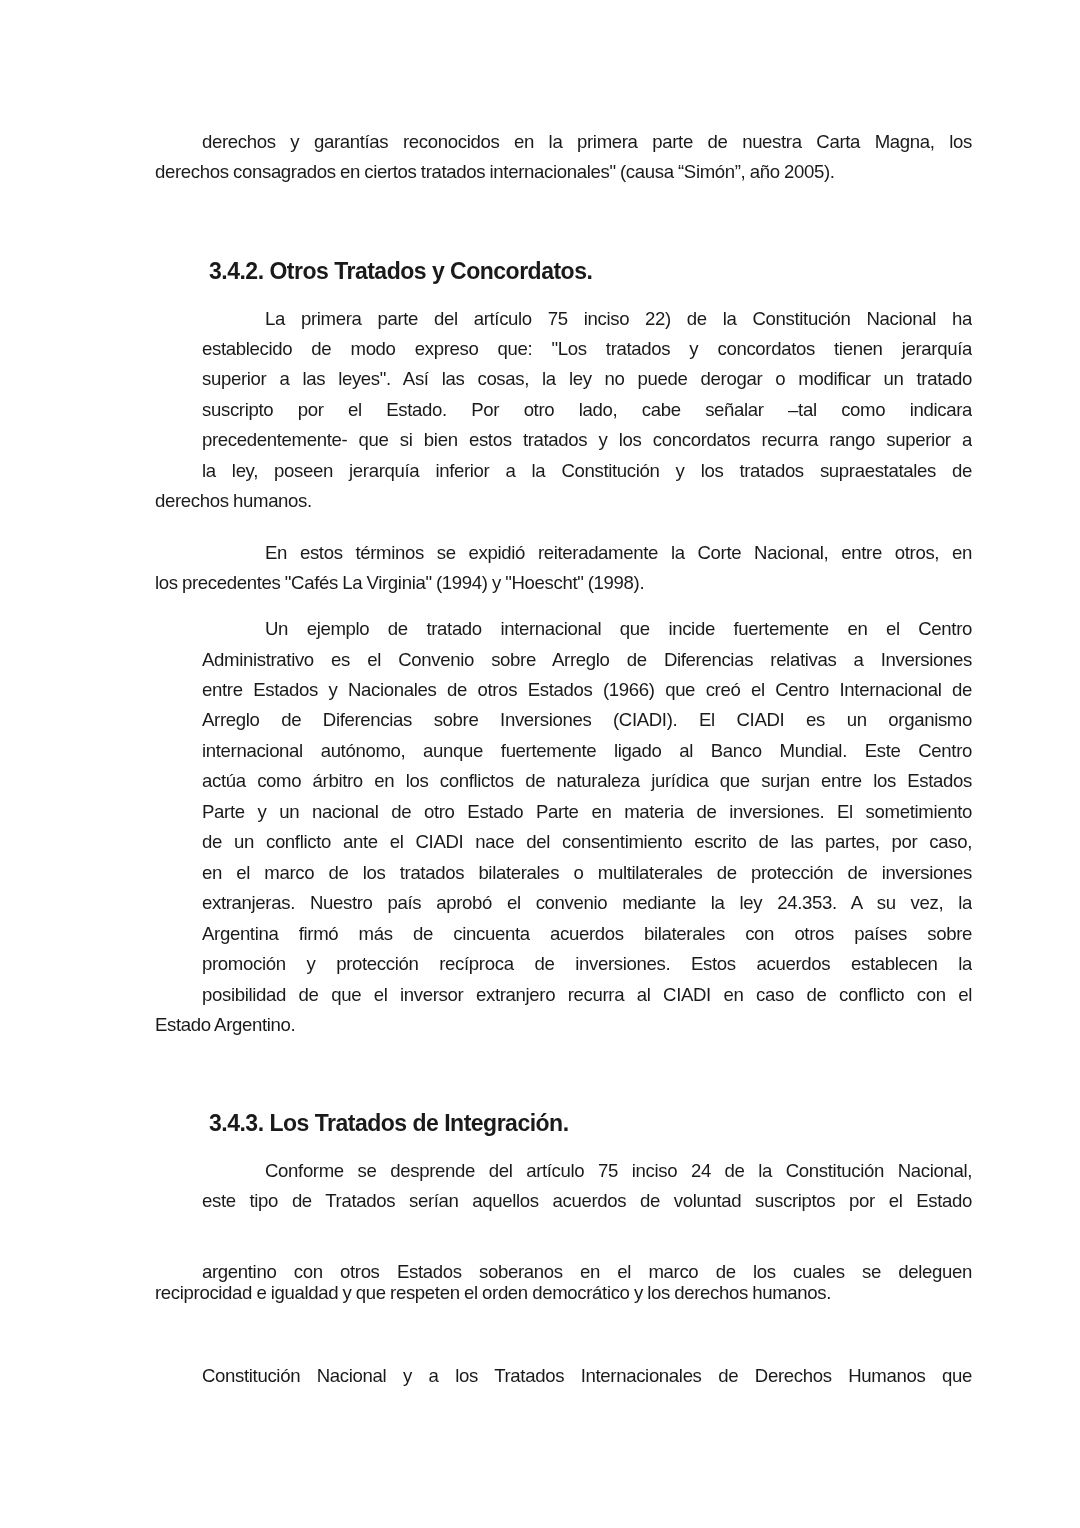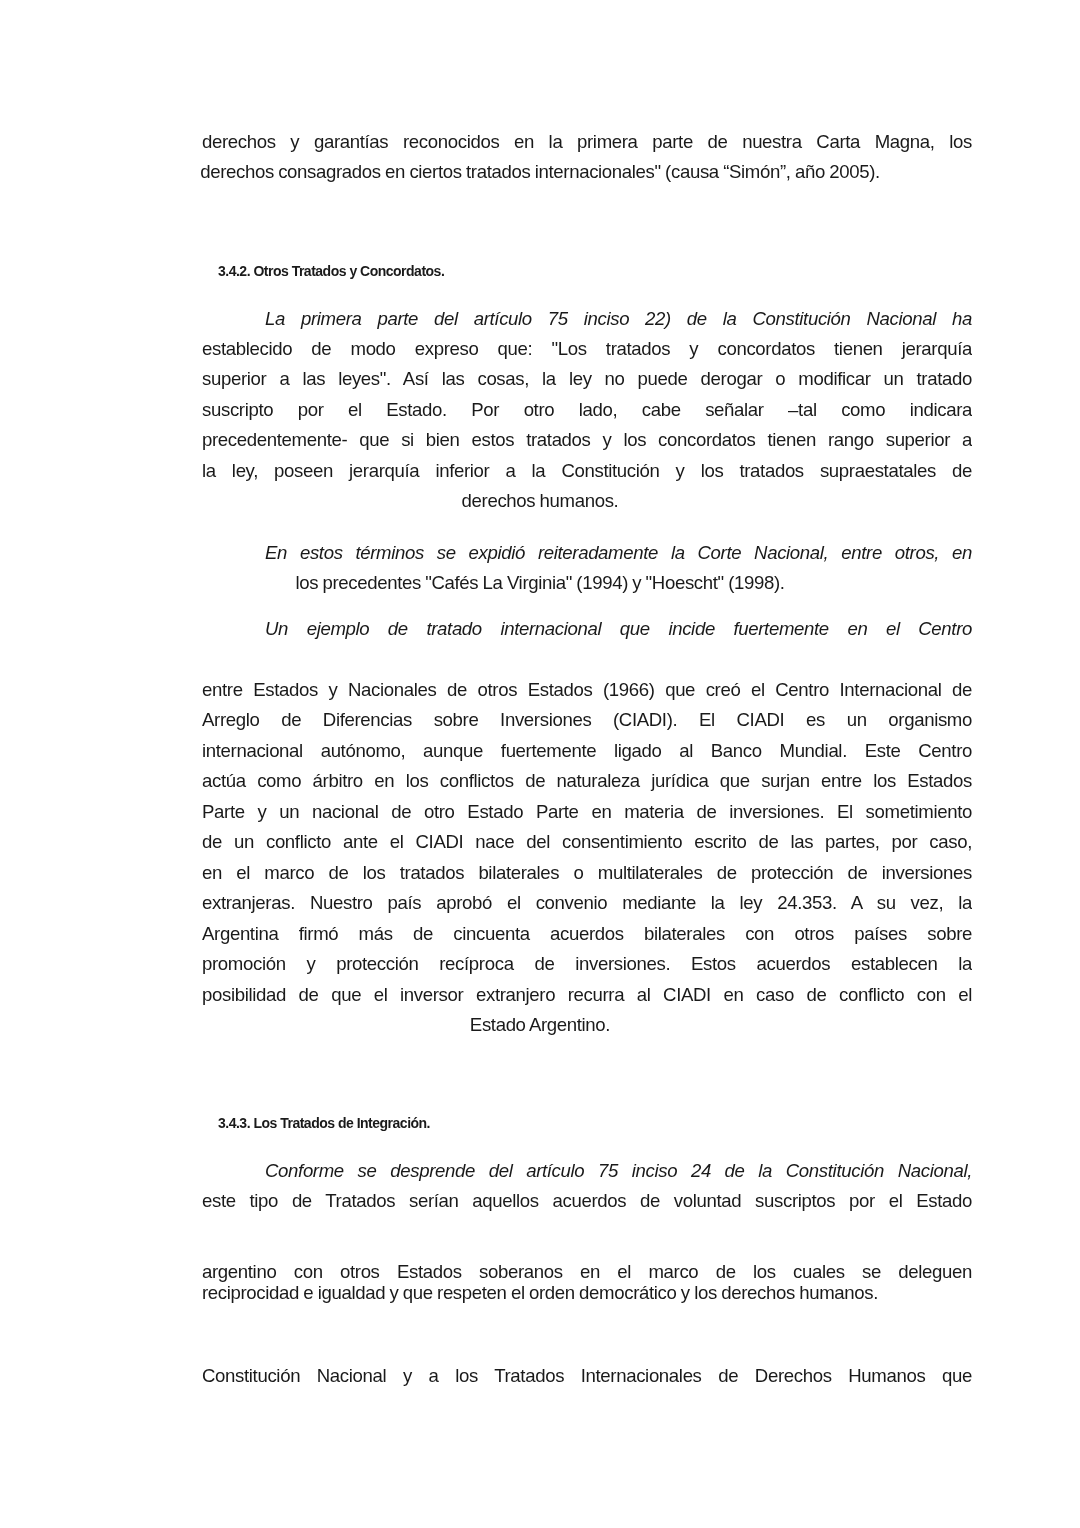--- a/index.html
+++ b/index.html
@@ -19,62 +19,62 @@
     .line {
       position: absolute;
       left: 155px;
       width: 770px;
       font-size: 18.6px;
       line-height: 30px;
       height: 30px;
       white-space: nowrap;
       letter-spacing: -0.35px;
       word-spacing: -0.5px;
-      text-align: center;
     }
     .line.j {
       text-align: justify;
       text-align-last: justify;
       white-space: normal;
       overflow: hidden;
       margin-left: 47px;
     }
-    .line.indent { left: 218px; width: 707px; font-style: italic; }
+    .line.indent { left: 218px; width: 707px; }
     .heading {
       position: absolute;
-      left: 218px;
-      font-size: 14px;
+      left: 209px;
+      font-size: 23px;
       font-weight: bold;
       line-height: 30px;
       letter-spacing: -0.5px;
       white-space: nowrap;
     }
   </style>
 </head>
 <body>
 
 <div class="page">
 
   <div class="line j" style="top:127px">derechos y garantías reconocidos en la primera parte de nuestra Carta Magna, los</div>
   <div class="line" style="top:157px">derechos consagrados en ciertos tratados internacionales" (causa “Simón”, año 2005).</div>
 
   <div class="heading" style="top:256px">3.4.2. Otros Tratados y Concordatos.</div>
 
   <div class="line j indent" style="top:304px">La primera parte del artículo 75 inciso 22) de la Constitución Nacional ha</div>
   <div class="line j" style="top:334px">establecido de modo expreso que: "Los tratados y concordatos tienen jerarquía</div>
   <div class="line j" style="top:364px">superior a las leyes". Así las cosas, la ley no puede derogar o modificar un tratado</div>
   <div class="line j" style="top:395px">suscripto por el Estado. Por otro lado, cabe señalar –tal como indicara</div>
-  <div class="line j" style="top:425px">precedentemente- que si bien estos tratados y los concordatos tienen rango superior a</div>
+  <div class="line j" style="top:425px">precedentemente- que si bien estos tratados y los concordatos recurra rango superior a</div>
   <div class="line j" style="top:456px">la ley, poseen jerarquía inferior a la Constitución y los tratados supraestatales de</div>
   <div class="line" style="top:486px">derechos humanos.</div>
 
   <div class="line j indent" style="top:538px">En estos términos se expidió reiteradamente la Corte Nacional, entre otros, en</div>
   <div class="line" style="top:568px">los precedentes "Cafés La Virginia" (1994) y "Hoescht" (1998).</div>
 
   <div class="line j indent" style="top:614px">Un ejemplo de tratado internacional que incide fuertemente en el Centro</div>
+  <div class="line j" style="top:645px">Administrativo es el Convenio sobre Arreglo de Diferencias relativas a Inversiones</div>
   <div class="line j" style="top:675px">entre Estados y Nacionales de otros Estados (1966) que creó el Centro Internacional de</div>
   <div class="line j" style="top:705px">Arreglo de Diferencias sobre Inversiones (CIADI). El CIADI es un organismo</div>
   <div class="line j" style="top:736px">internacional autónomo, aunque fuertemente ligado al Banco Mundial. Este Centro</div>
   <div class="line j" style="top:766px">actúa como árbitro en los conflictos de naturaleza jurídica que surjan entre los Estados</div>
   <div class="line j" style="top:797px">Parte y un nacional de otro Estado Parte en materia de inversiones. El sometimiento</div>
   <div class="line j" style="top:827px">de un conflicto ante el CIADI nace del consentimiento escrito de las partes, por caso,</div>
   <div class="line j" style="top:858px">en el marco de los tratados bilaterales o multilaterales de protección de inversiones</div>
   <div class="line j" style="top:888px">extranjeras. Nuestro país aprobó el convenio mediante la ley 24.353. A su vez, la</div>
   <div class="line j" style="top:919px">Argentina firmó más de cincuenta acuerdos bilaterales con otros países sobre</div>
   <div class="line j" style="top:949px">promoción y protección recíproca de inversiones. Estos acuerdos establecen la</div>

